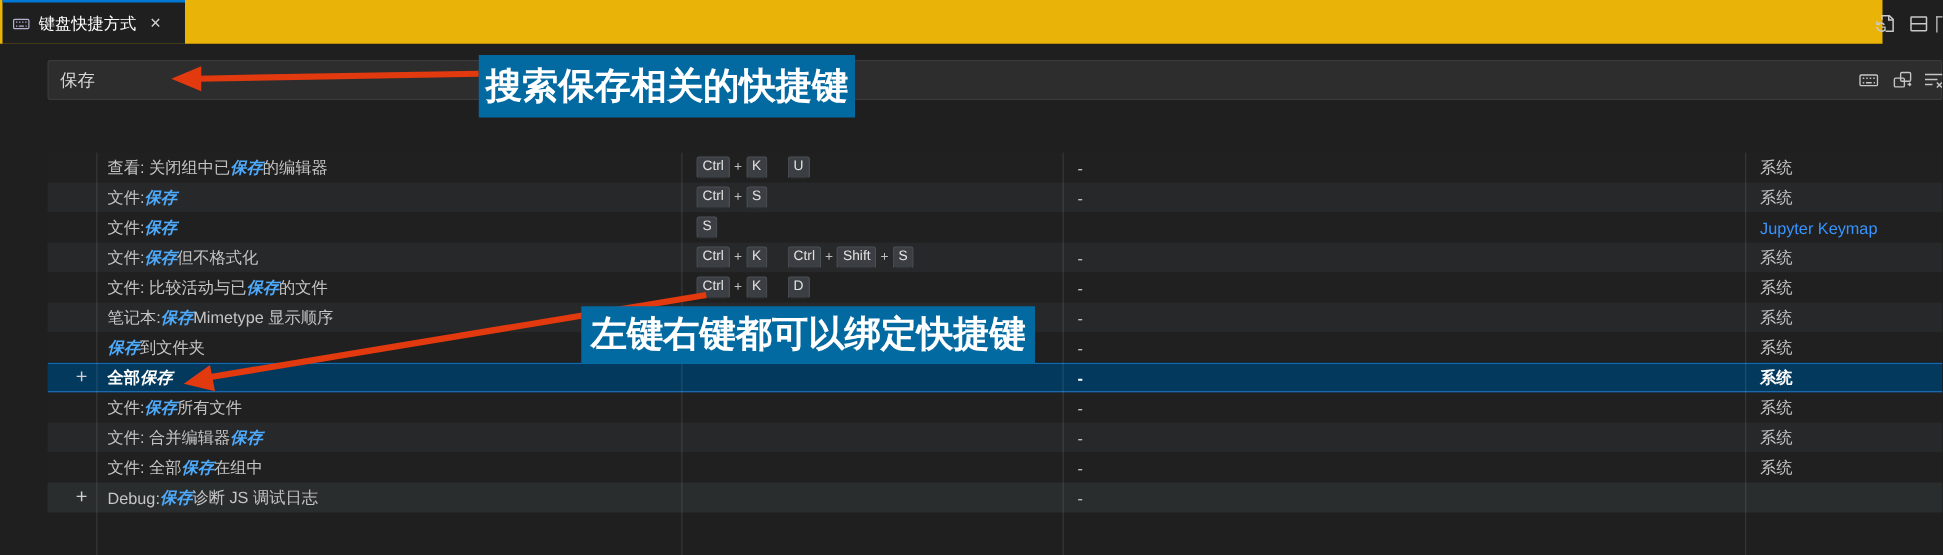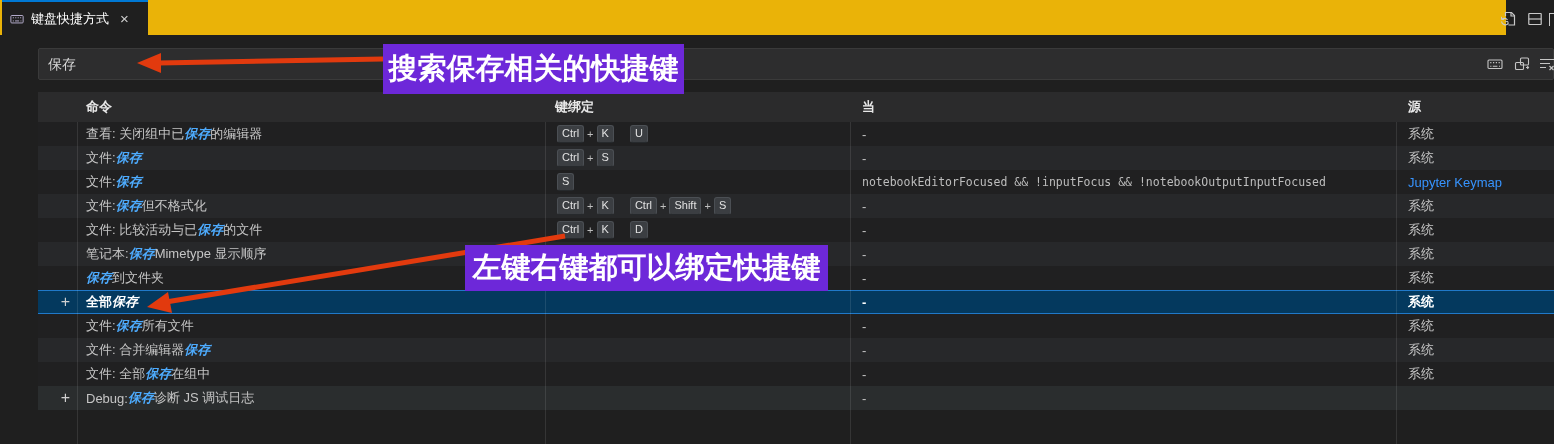--- a/index.html
+++ b/index.html
@@ -42,21 +42,21 @@
        color:#e2e2e2;margin:0 2px;font-weight:400;}
   .ksep{color:#c0c0c0;font-size:11px;margin:0 1px;font-weight:400;}
   .chordgap{display:inline-block;width:12px;}
   .whentext{font-family:"DejaVu Sans Mono","Liberation Mono",monospace;font-size:11.5px;color:#bdbdbd;}
   .dash{font-size:13px;}
   .link{color:#3794ff;}
   .sep{position:absolute;top:30px;height:322px;width:1px;background:rgba(255,255,255,0.10);}
   .sep.s0{left:39px}.sep.s1{left:507px}.sep.s2{left:812px}.sep.s3{left:1358px}
   
   .arrows{position:absolute;left:0;top:0;width:1554px;height:444px;z-index:5;pointer-events:none;}
-  .anno{position:absolute;background:#6d28d9;color:#ffffff;font-weight:bold;display:flex;
+  .anno{position:absolute;background:#0369a1;color:#ffffff;font-weight:bold;display:flex;
         align-items:center;justify-content:center;white-space:nowrap;z-index:6;font-size:29px;}
   .anno1{left:383px;top:44px;width:301px;height:50px;}
   .anno2{left:465px;top:245px;width:363px;height:46px;}
 </style>
 </head>
 <body>
 
 <div class="tabbar">
   <div class="tab">
     <span class="tabicon">
@@ -106,26 +106,20 @@
     <span class="icon" style="left:1500px;">
       <svg viewBox="0 0 16 16" fill="none" stroke="currentColor" stroke-width="1.2">
         <path d="M1 3.5h14M1 7.5h10M1 11.5h6"></path>
         <path d="M10.5 10l4 4M14.5 10l-4 4"></path>
       </svg>
     </span>
   </div>
 </div>
 
 <div class="table">
-  <div class="thead">
-    <span class="th c0">命令</span>
-    <span class="th c1">键绑定</span>
-    <span class="th c2">当</span>
-    <span class="th c3">源</span>
-  </div>
   <div class="rows" id="rows">
       <div class="row odd">
     <div class="cell gutter"></div>
     <div class="cell cmd">
           <span>查看: 关闭组中已</span>
           <span class="hl">保存</span>
           <span>的编辑器</span>
         </div>
     <div class="cell keys">
           <span class="key">Ctrl</span>
@@ -160,23 +154,20 @@
         </div>
   </div>
       <div class="row odd">
     <div class="cell gutter"></div>
     <div class="cell cmd">
           <span>文件: </span>
           <span class="hl">保存</span>
         </div>
     <div class="cell keys">
           <span class="key">S</span>
-        </div>
-    <div class="cell when">
-          <span class="whentext">notebookEditorFocused &amp;&amp; !inputFocus &amp;&amp; !notebookOutputInputFocused</span>
         </div>
     <div class="cell src">
           <span class="link">Jupyter Keymap</span>
         </div>
   </div>
       <div class="row even">
     <div class="cell gutter"></div>
     <div class="cell cmd">
           <span>文件: </span>
           <span class="hl">保存</span>

